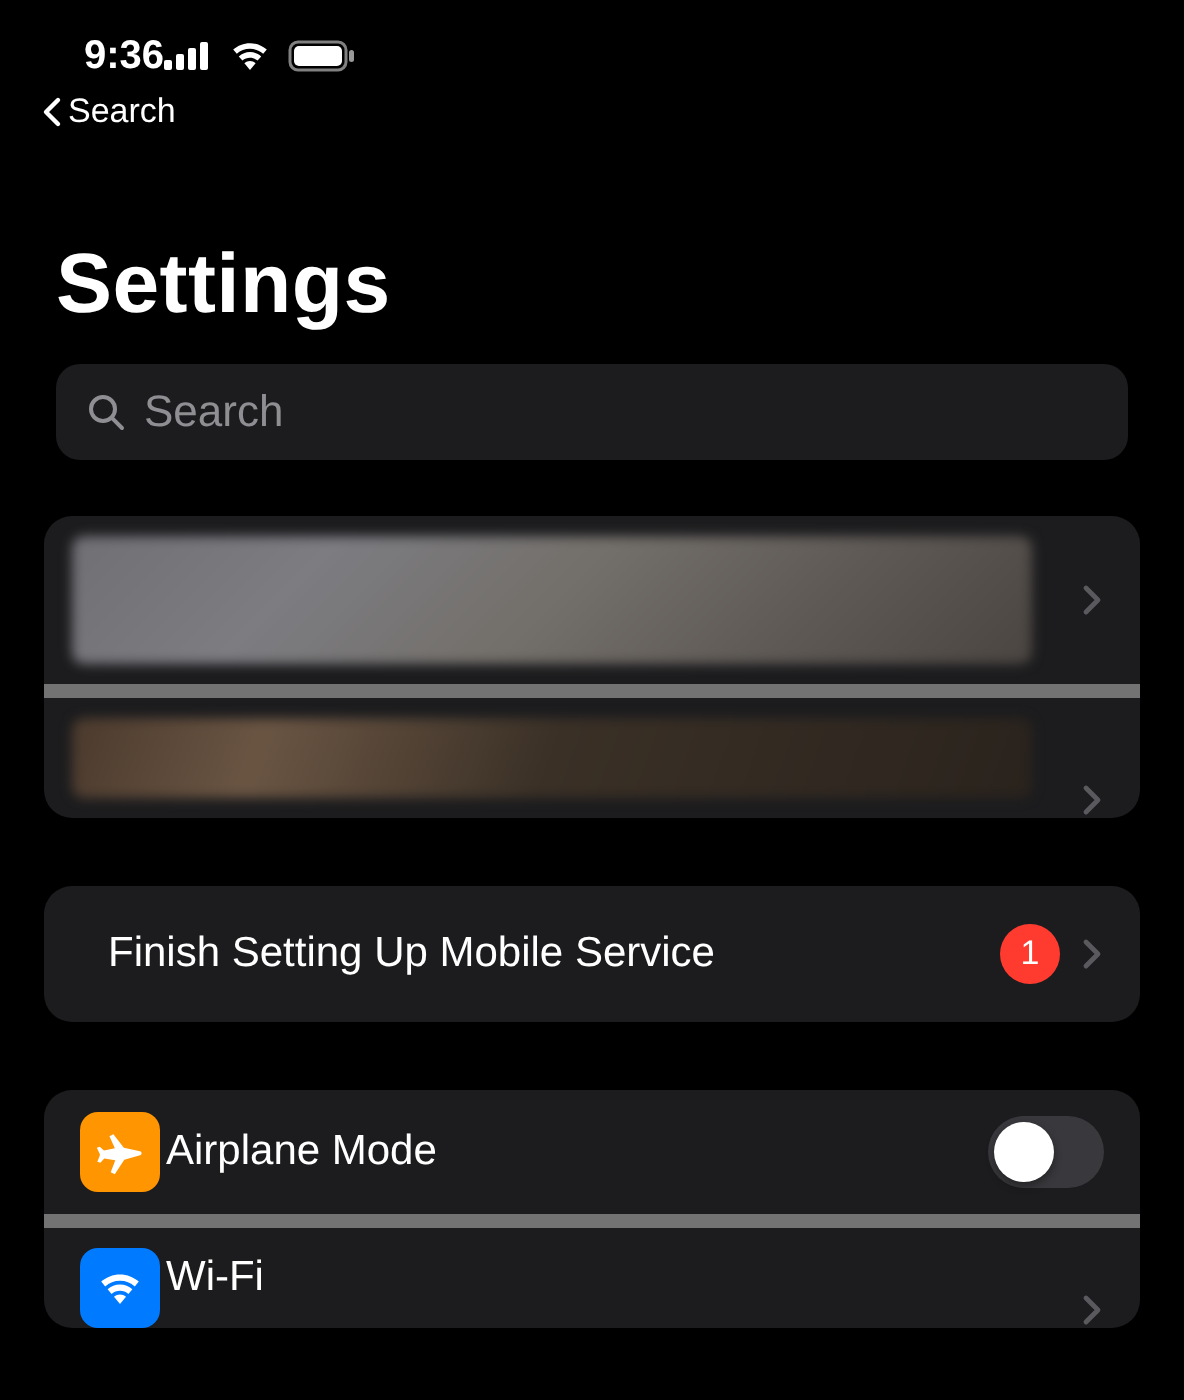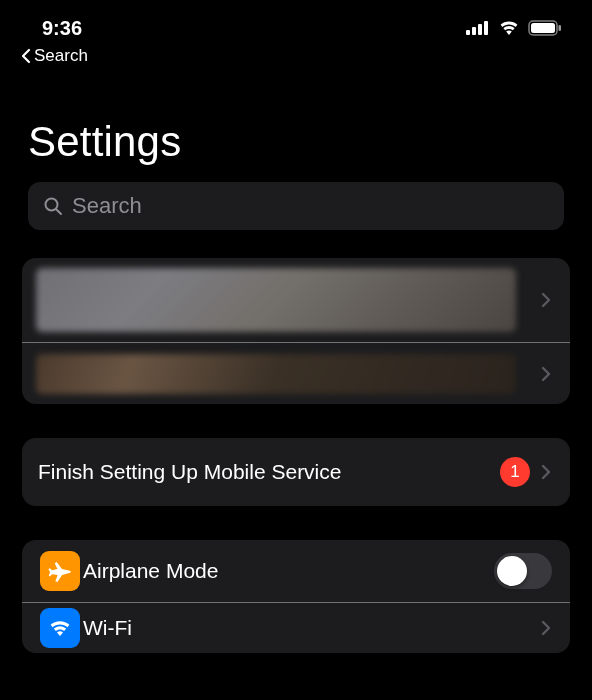--- a/index.html
+++ b/index.html
@@ -1,31 +1,31 @@
 <!DOCTYPE html>
 <html><head>
 <meta charset="utf-8">
 <style>
   * { box-sizing: border-box; margin: 0; padding: 0; }
   html, body { width: 592px; height: 700px; background: #000; color: #fff; font-family: -apple-system, "SF Pro Text", "Helvetica Neue", Arial, sans-serif; overflow: hidden; }
-  .status-bar { display: flex; justify-content: space-between; align-items: center; padding: 12px 30px 0 42px; height: 44px; }
+  .status-bar { display: flex; align-items: center; padding: 12px 30px 0 42px; height: 44px; }
   .status-time { font-size: 20px; font-weight: 600; }
   .status-icons { display: flex; align-items: center; gap: 8px; }
   .back-nav { display: flex; align-items: center; gap: 2px; padding: 2px 20px 0 20px; font-size: 17px; color: #fff; }
   .back-nav .chev { font-size: 18px; }
-  .page-title { font-size: 42px; font-weight: 400; padding: 52px 28px 16px 28px; letter-spacing: 0.2px; }
+  .page-title { font-size: 42px; font-weight: 700; padding: 52px 28px 16px 28px; letter-spacing: 0.2px; }
   .search-wrap { margin: 0 28px 28px 28px; background: #1c1c1e; border-radius: 12px; display: flex; align-items: center; padding: 10px 14px; height: 48px; }
   .search-wrap .icon { width: 22px; height: 22px; display: flex; align-items: center; justify-content: center; }
   .search-wrap input { flex: 1; background: transparent; border: none; color: #8e8e93; font-size: 22px; padding-left: 8px; outline: none; }
   .search-wrap input::placeholder { color: #8e8e93; }
   .group { margin: 0 22px 34px 22px; background: #1c1c1e; border-radius: 14px; overflow: hidden; }
-  .group .row + .row { border-top: 1px solid #737373; }
+  .group .row + .row { border-top: 7px solid #737373; align-items: flex-end; }
   .row { display: flex; align-items: center; padding: 0 18px 0 0; min-height: 62px; position: relative; }
   .row.profile { min-height: 84px; }
-  .row .content { flex: 1; display: flex; align-items: center; min-height: inherit; padding-left: 16px; }
+  .row .content { flex: 1; display: flex; align-items: center; min-height: inherit; padding-left: 32px; }
   .row .label { font-size: 21px; font-weight: 400; }
   .chevron { color: #5a5a5e; display: flex; align-items: center; margin-left: 10px; }
   .redacted { flex: 1; margin: 10px 14px 10px 14px; border-radius: 6px; background: linear-gradient(135deg, #6f6f74 0%, #7c7c81 25%, #736f6a 50%, #5e5955 75%, #4a4541 100%); filter: blur(3px); height: 64px; }
   .redacted.small { height: 40px; background: linear-gradient(110deg, #4b3a2d 0%, #6a5543 20%, #3a3026 50%, #2a231d 100%); }
   .badge { background: #ff3b30; color: #fff; width: 30px; height: 30px; border-radius: 15px; display: flex; align-items: center; justify-content: center; font-size: 17px; font-weight: 500; }
   .app-icon { width: 40px; height: 40px; border-radius: 9px; display: flex; align-items: center; justify-content: center; margin-left: 18px; flex-shrink: 0; }
   .app-icon.orange { background: #ff9500; }
   .app-icon.blue { background: #007aff; }
   .switch { position: relative; width: 58px; height: 36px; background: #39393d; border-radius: 18px; flex-shrink: 0; }
   .switch .knob { position: absolute; top: 3px; left: 3px; width: 30px; height: 30px; background: #fff; border-radius: 50%; box-shadow: 0 2px 4px rgba(0,0,0,0.4); }

